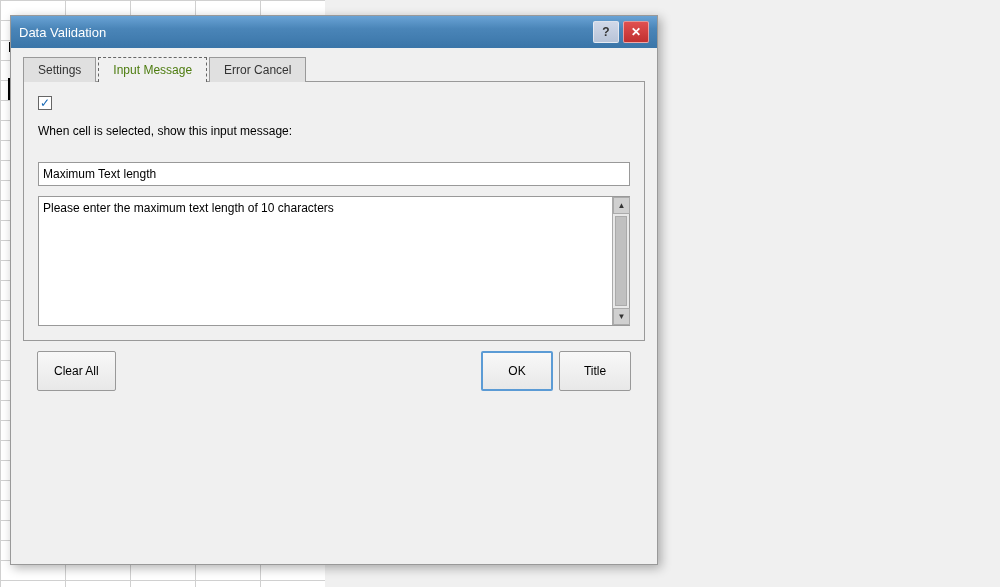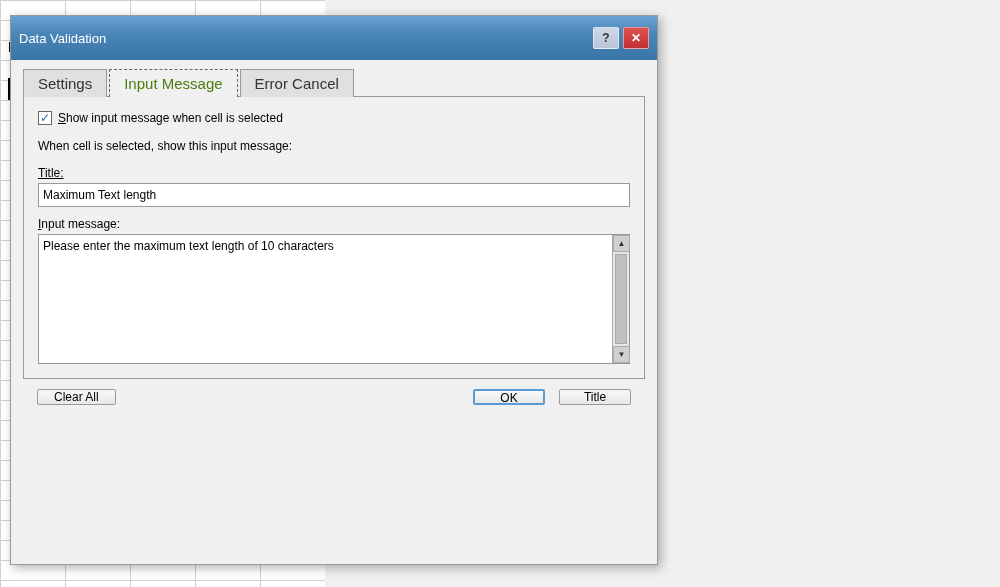--- a/index.html
+++ b/index.html
@@ -91,21 +91,21 @@
       width: 648px;
       height: 550px;
       background: #f0f0f0;
       border: 1px solid #999;
       box-shadow: 3px 3px 10px rgba(0,0,0,0.3);
     }
 
     
     .dialog-titlebar {
       background: linear-gradient(to bottom, #6aa3d5 0%, #4a85b8 40%, #3a75a8 100%);
-      height: 44px;
+      height: 32px;
       display: flex;
       align-items: center;
       justify-content: space-between;
       padding: 0 8px;
       color: #fff;
     }
 
     .dialog-title {
       font-size: 13px;
       font-weight: normal;
@@ -152,21 +152,21 @@
       margin-bottom: 0;
       border-bottom: 1px solid #999;
     }
 
     .tab {
       padding: 5px 14px;
       border: 1px solid #999;
       border-bottom: none;
       background: #e0e0e0;
       cursor: pointer;
-      font-size: 15px;
+      font-size: 12px;
       margin-right: 2px;
       color: #333;
       position: relative;
       top: 1px;
     }
 
     .tab.active {
       background: #f0f0f0;
       border-bottom: 1px solid #f0f0f0;
       color: #4d7c0f;
@@ -211,21 +211,21 @@
       align-items: center;
       justify-content: center;
       font-size: 12px;
       color: #1a6ab5;
       flex-shrink: 0;
     }
 
     .description-text {
       font-size: 12px;
       color: #000;
-      margin-bottom: 13px;
+      margin-bottom: 24px;
     }
 
     .field-label {
       font-size: 12px;
       color: #000;
       margin-bottom: 3px;
     }
 
     .field-label u {
       text-decoration: underline;
@@ -298,21 +298,21 @@
 
     
     .dialog-footer {
       display: flex;
       align-items: center;
       justify-content: space-between;
       padding: 10px 14px 0;
     }
 
     .btn {
-      height: 16px;
+      height: 40px;
       padding: 0 16px;
       font-size: 12px;
       cursor: pointer;
       border-radius: 2px;
       font-family: inherit;
     }
 
     .btn-clear {
       background: linear-gradient(to bottom, #f8f8f8, #e8e8e8);
       border: 1px solid #999;
@@ -328,21 +328,21 @@
 
     .btn-cancel {
       background: linear-gradient(to bottom, #f8f8f8, #e8e8e8);
       border: 1px solid #999;
       color: #000;
       min-width: 72px;
     }
 
     .footer-right {
       display: flex;
-      gap: 14px;
+      gap: 6px;
     }
   </style>
 </head>
 <body>
 
 <div class="spreadsheet">
   <div class="grid-lines"></div>
   <span class="enter-text-label">Enter Text</span>
   <div class="cell-highlight"></div>
   <div class="tooltip-box">
@@ -369,36 +369,29 @@
       <div class="tab">Settings</div>
       <div class="tab active dashed">Input Message</div>
       <div class="tab">Error Cancel</div>
     </div>
 
     <div class="tab-panel">
       
       
       <div class="checkbox-row">
         <div class="checkbox">✓</div>
-        <span class="checkbox-label"><u>S</u>how input message when cell is selected</span>
       </div>
 
       
       <div class="description-text">When cell is selected, show this input message:</div>
 
       
-      <div class="field-label">
-        <u>Title:</u>
-      </div>
       <input class="text-input" type="text" value="Maximum Text length" style="">
 
       
-      <div class="field-label">
-        <u>I</u><span>nput message:</span>
-      </div>
       <div class="textarea-container">
         <textarea class="text-area" style="">Please enter the maximum text length of 10 characters</textarea>
         <div class="scrollbar-v">
           <div class="scrollbar-arrow">▲</div>
           <div class="scrollbar-thumb"></div>
           <div class="scrollbar-arrow">▼</div>
         </div>
       </div>
 
     </div>

